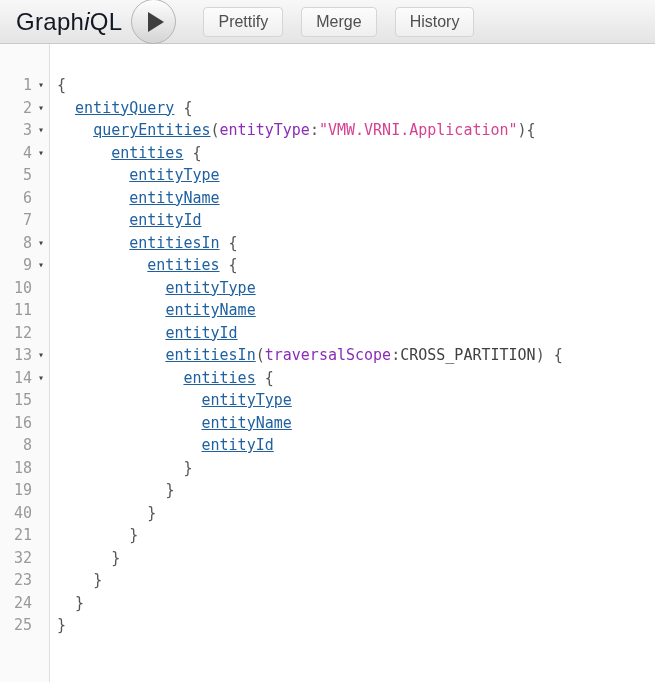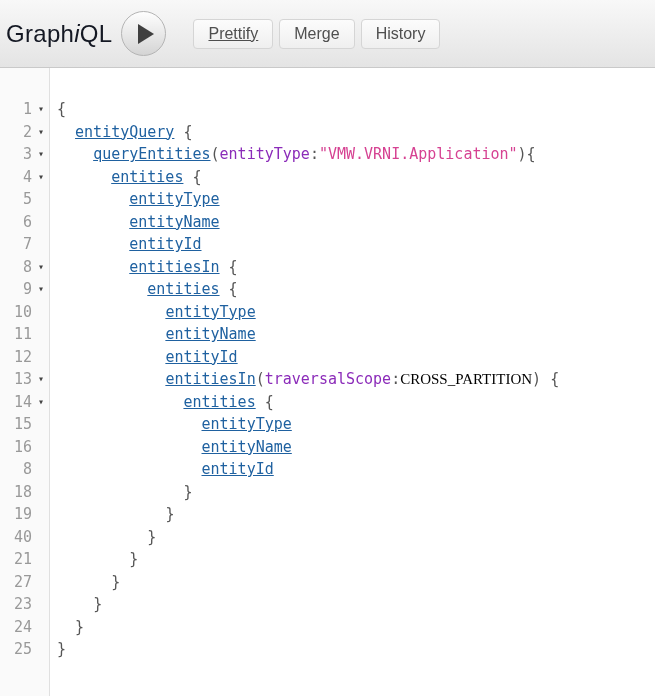--- a/index.html
+++ b/index.html
@@ -5,24 +5,24 @@
   * { box-sizing: border-box; }
   html, body { margin: 0; padding: 0; }
   body {
     width: 655px; height: 696px; overflow: hidden;
     background: #ffffff;
     font-family: "Liberation Sans", sans-serif;
   }
 
   
   .topbar {
-    height: 68px;
+    height: 44px;
     display: flex;
     align-items: center;
-    padding-left: 6px;
+    padding-left: 16px;
     background: linear-gradient(#f8f8f8, #e4e4e4);
     border-bottom: 1px solid #c9c9c9;
   }
   .logo {
     font-size: 24px;
     color: #141823;
     letter-spacing: 0.3px;
     white-space: nowrap;
     cursor: default;
   }
@@ -32,31 +32,31 @@
     margin-left: 9px;
     border: 1px solid #b4b4b4;
     border-radius: 50%;
     background: linear-gradient(#fefefe, #d4d4d4);
     display: flex; align-items: center; justify-content: center;
     padding: 0; cursor: pointer;
   }
   .execute-button svg { display: block; margin-left: 4px; }
   .toolbar-button {
     height: 30px;
-    margin-left: 6px;
+    margin-left: 18px;
     padding: 0 14px;
     font-family: "Liberation Sans", sans-serif;
     font-size: 16px;
     color: #4f4f4f;
     background: linear-gradient(#fcfcfc, #efefef);
     border: 1px solid #d5d5d5;
     border-radius: 4px;
     cursor: pointer;
   }
-  .toolbar-button.first { margin-left: 27px; text-decoration: underline; }
+  .toolbar-button.first { margin-left: 27px; }
 
   
   .editor {
     position: relative;
     height: 638px;
     font-family: "DejaVu Sans Mono", monospace;
     font-size: 15px;
     cursor: text;
   }
   .gutter-bg {
@@ -93,21 +93,21 @@
   .code {
     flex: none;
     padding-left: 7px;
     white-space: pre;
     color: #555555;
   }
   .tok-p { color: #555555; }
   .tok-f { color: #1F61A0; text-decoration: underline; }
   .tok-a { color: #8B2BB9; }
   .tok-s { color: #D64292; }
-  .tok-e { color: #000000; font-family: Liberation Serif, serif; }
+  .tok-e { color: #404040; }
 </style>
 </head>
 <body>
 
 <div class="topbar">
   <div class="logo"><span>Graph</span><em>i</em><span>QL</span></div>
 
   <button class="execute-button" title="Execute Query">
     <svg width="16" height="20" viewBox="0 0 16 20">
       <polygon points="0,0 16,10 0,20" fill="#3f3f3f"></polygon>
@@ -136,18 +136,18 @@
       <div class="cm-line"><span class="ln">12</span><span class="fold"></span><span class="code">            <span class="tok-f">entityId</span></span></div>
       <div class="cm-line"><span class="ln">13</span><span class="fold">▾</span><span class="code">            <span class="tok-f">entitiesIn</span><span class="tok-p">(</span><span class="tok-a">traversalScope</span><span class="tok-p">:</span><span class="tok-e">CROSS_PARTITION</span><span class="tok-p">) {</span></span></div>
       <div class="cm-line"><span class="ln">14</span><span class="fold">▾</span><span class="code">              <span class="tok-f">entities</span><span class="tok-p"> {</span></span></div>
       <div class="cm-line"><span class="ln">15</span><span class="fold"></span><span class="code">                <span class="tok-f">entityType</span></span></div>
       <div class="cm-line"><span class="ln">16</span><span class="fold"></span><span class="code">                <span class="tok-f">entityName</span></span></div>
       <div class="cm-line"><span class="ln">8</span><span class="fold"></span><span class="code">                <span class="tok-f">entityId</span></span></div>
       <div class="cm-line"><span class="ln">18</span><span class="fold"></span><span class="code">              <span class="tok-p">}</span></span></div>
       <div class="cm-line"><span class="ln">19</span><span class="fold"></span><span class="code">            <span class="tok-p">}</span></span></div>
       <div class="cm-line"><span class="ln">40</span><span class="fold"></span><span class="code">          <span class="tok-p">}</span></span></div>
       <div class="cm-line"><span class="ln">21</span><span class="fold"></span><span class="code">        <span class="tok-p">}</span></span></div>
-      <div class="cm-line"><span class="ln">27</span><span class="fold"></span><span class="code">      <span class="tok-p">}</span></span></div>
+      <div class="cm-line"><span class="ln">32</span><span class="fold"></span><span class="code">      <span class="tok-p">}</span></span></div>
       <div class="cm-line"><span class="ln">23</span><span class="fold"></span><span class="code">    <span class="tok-p">}</span></span></div>
       <div class="cm-line"><span class="ln">24</span><span class="fold"></span><span class="code">  <span class="tok-p">}</span></span></div>
       <div class="cm-line"><span class="ln">25</span><span class="fold"></span><span class="code"><span class="tok-p">}</span></span></div>
     </div>
 </div>
 
 </body></html>

